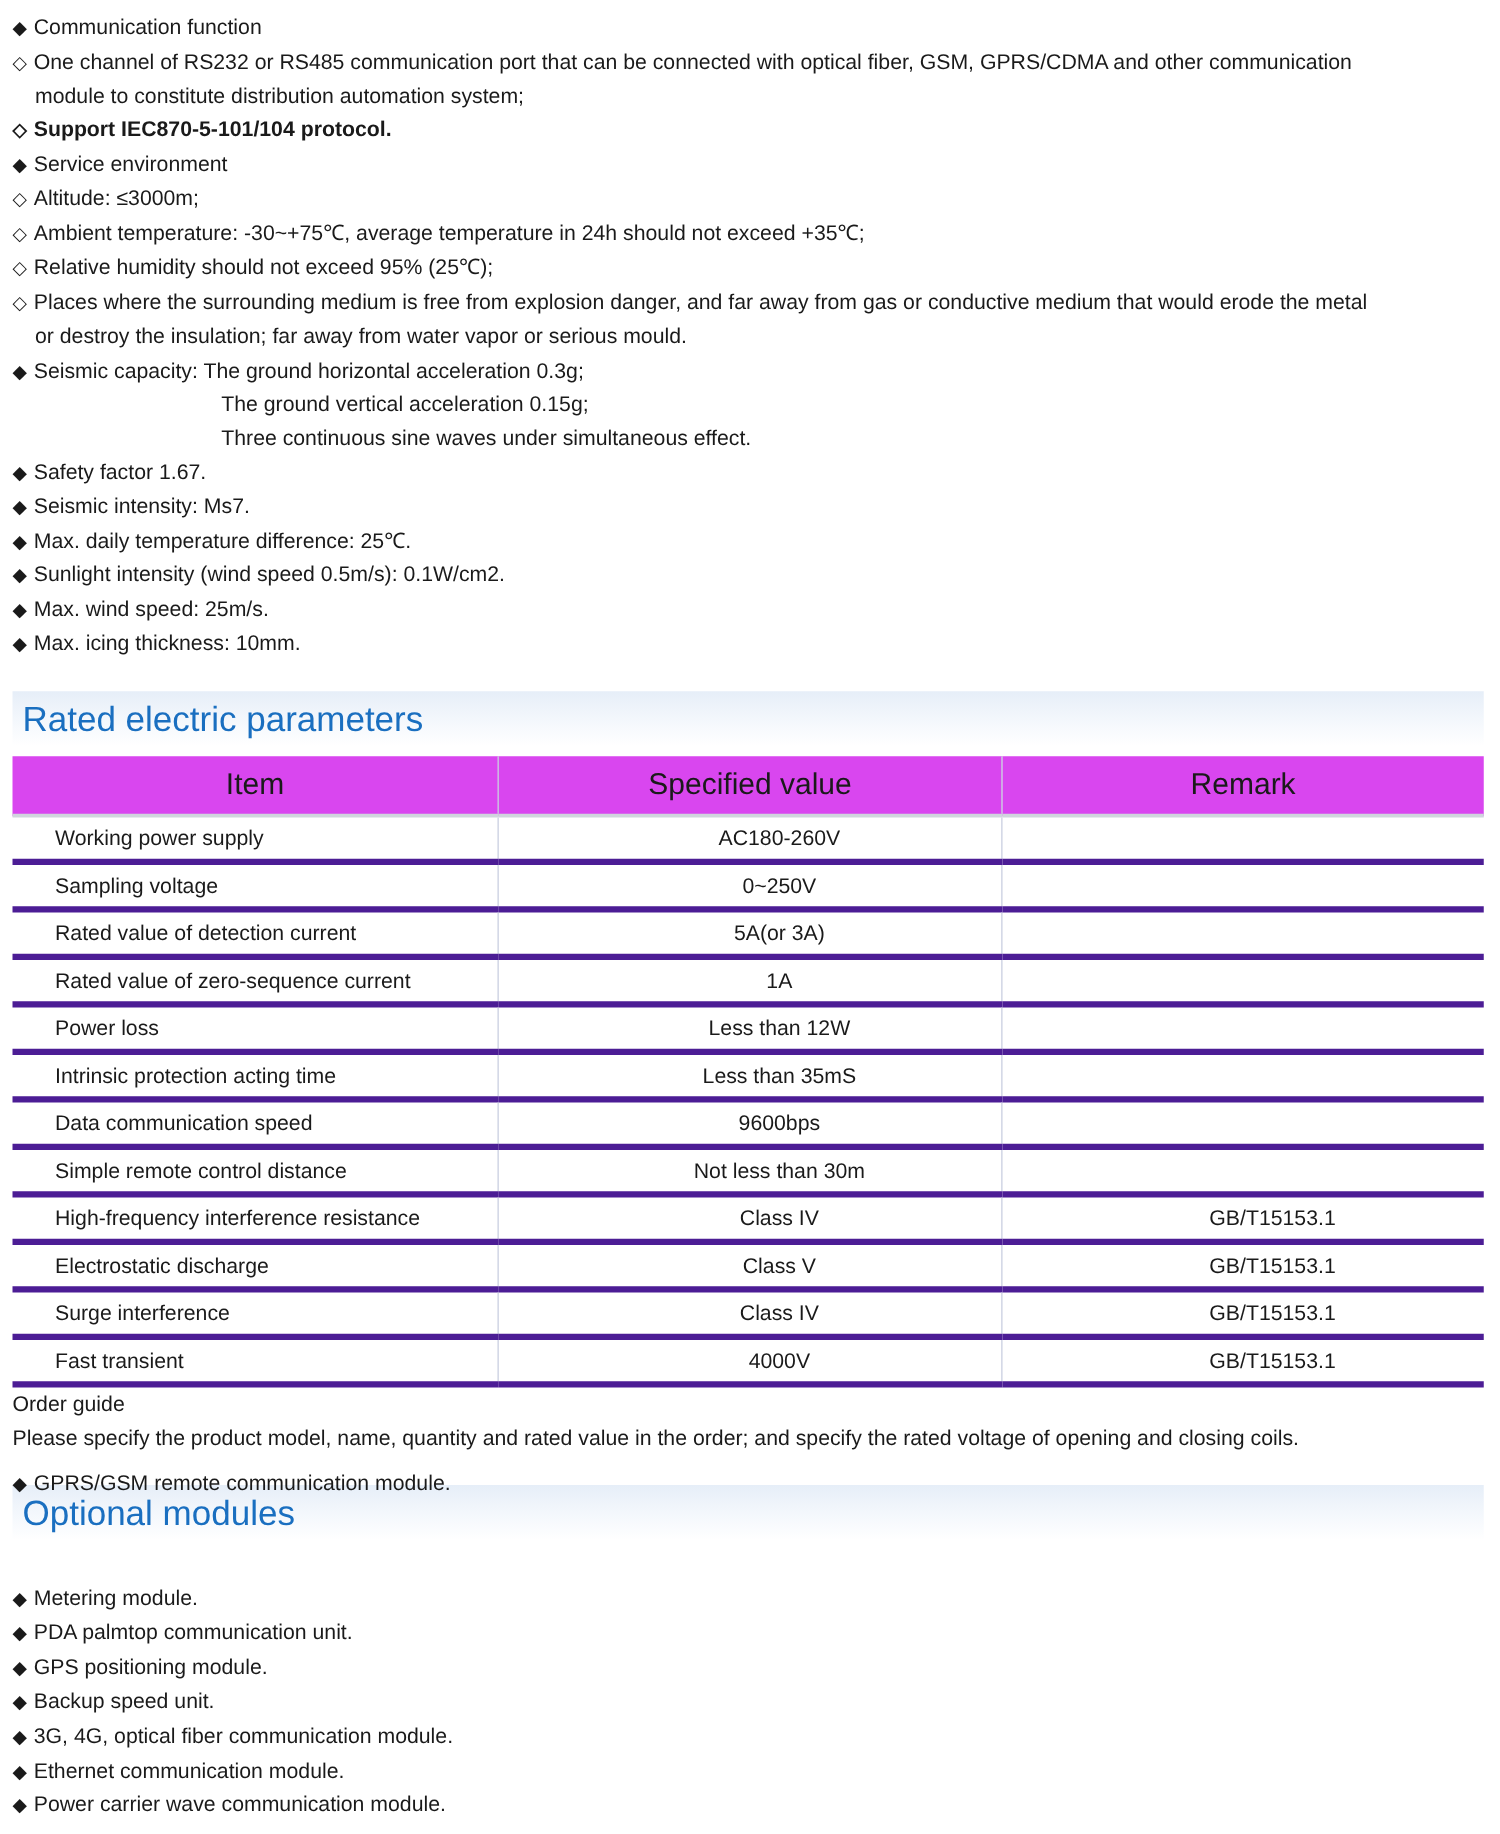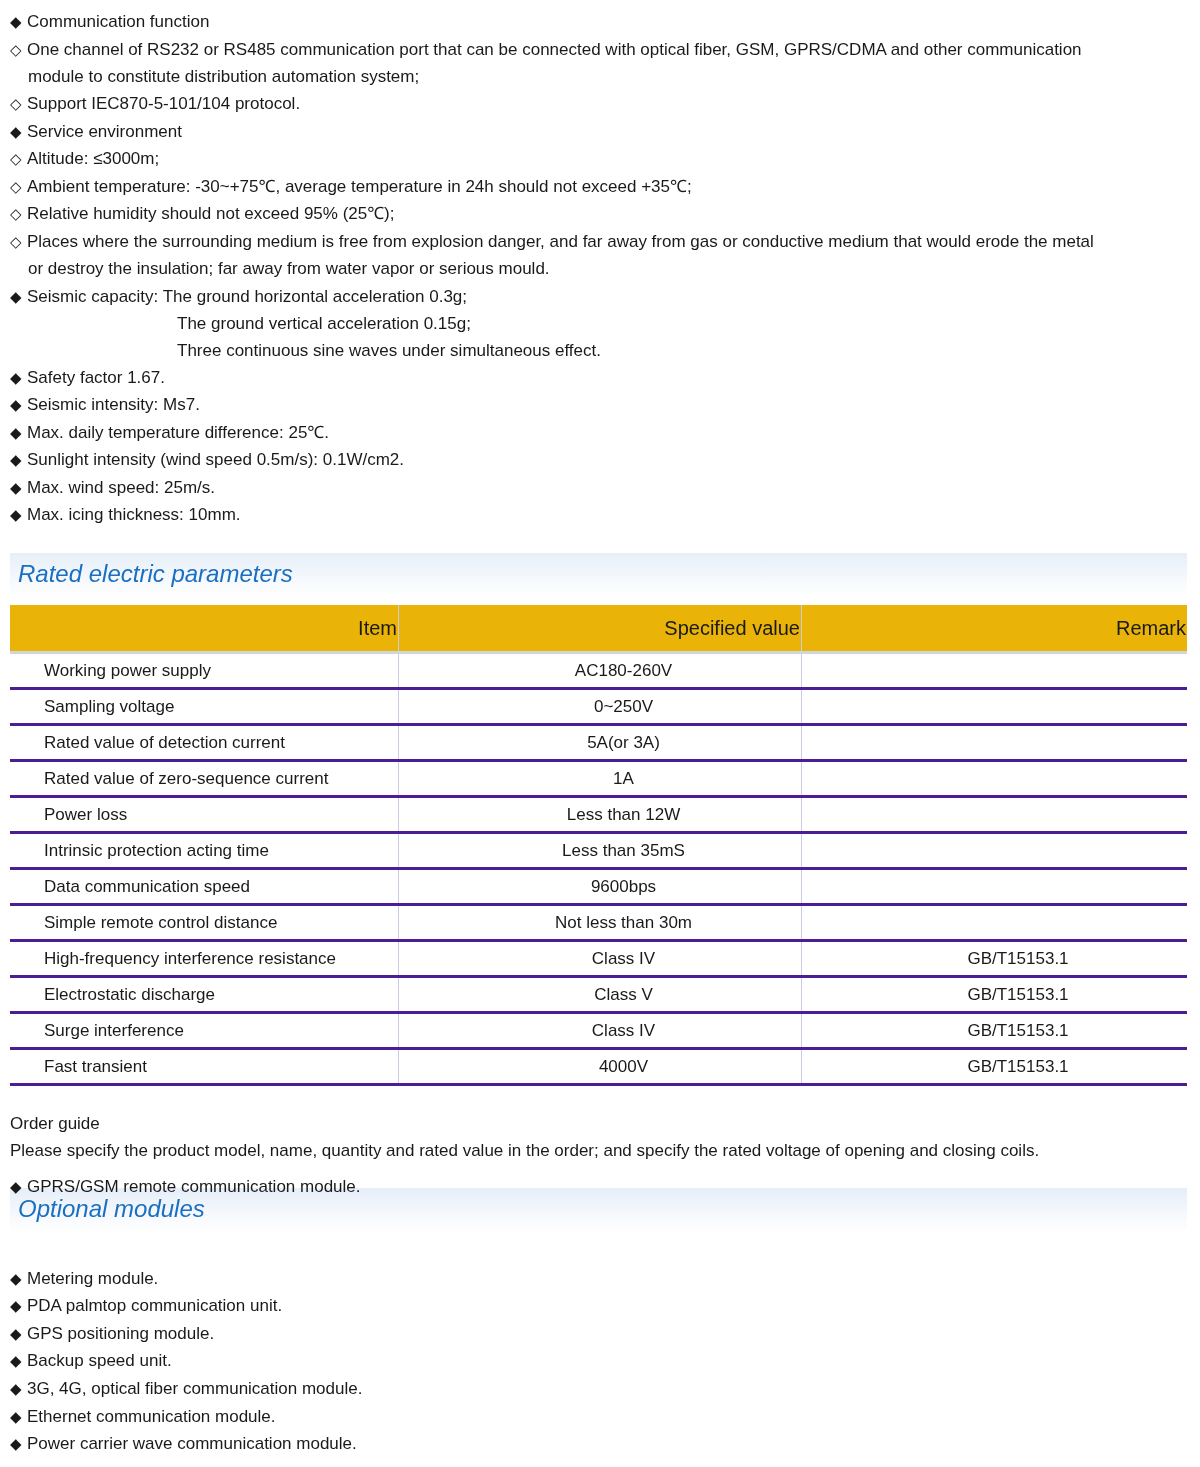--- a/index.html
+++ b/index.html
@@ -11,46 +11,46 @@
     position: absolute; left: 10px; font-size: 17px; line-height: 20px; white-space: nowrap;
   }
   .bullet { display: inline-block; width: 17px; font-size: 15px; }
   .cont { left: 28px; }
   .indent { left: 177px; }
   .section-band {
     position: absolute; left: 10px; width: 1177px; height: 44px;
     background: linear-gradient(to bottom, #e6eef8 0%, #f3f7fc 50%, #ffffff 100%);
   }
   .section-title {
-    position: absolute; left: 8px; top: 7px; font-size: 24px; color: #1a6fc0; font-style: italic;
+    position: absolute; left: 8px; top: 7px; font-size: 28px; color: #1a6fc0;
   }
   table.params {
     position: absolute; left: 10px; top: 605px; width: 1177px;
     border-collapse: collapse; font-size: 17px;
   }
   table.params th {
-    background: #eab308; font-weight: normal; font-size: 20px; height: 44px;
-    border-bottom: 3px solid #d0d5dd; text-align: right;
+    background: #d946ef; font-weight: normal; font-size: 24px; height: 44px;
+    border-bottom: 3px solid #d0d5dd; text-align: center;
   }
   table.params td {
-    height: 31px; border-bottom: 3px solid #4c1d95;
+    height: 31px; border-bottom: 5px solid #4c1d95;
   }
   table.params th + th, table.params td + td { border-left: 1px solid #c8cde0; }
   td.c-item { padding-left: 34px; text-align: left; }
   td.c-val, td.c-rem { text-align: center; padding-left: 48px; }
   .col1 { width: 386px; } .col2 { width: 400px; }
 </style>
 </head>
 <body>
 
 <div id="features">
     <div class="line" style="top: 12px;"><span class="bullet">◆</span><span>Communication function</span></div>
     <div class="line" style="top: 40px;"><span class="bullet">◇</span><span>One channel of RS232 or RS485 communication port that can be connected with optical fiber, GSM, GPRS/CDMA and other communication</span></div>
     <div class="line cont" style="top: 67px;"><span>module to constitute distribution automation system;</span></div>
-    <div class="line" style="top: 94px;"><span class="bullet">◇</span><span>Support IEC870-5-101/104 protocol.</span></div>
+    <div class="line" style="top: 94px; font-weight: bold;"><span class="bullet">◇</span><span>Support IEC870-5-101/104 protocol.</span></div>
     <div class="line" style="top: 122px;"><span class="bullet">◆</span><span>Service environment</span></div>
     <div class="line" style="top: 149px;"><span class="bullet">◇</span><span>Altitude: ≤3000m;</span></div>
     <div class="line" style="top: 177px;"><span class="bullet">◇</span><span>Ambient temperature: -30~+75℃, average temperature in 24h should not exceed +35℃;</span></div>
     <div class="line" style="top: 204px;"><span class="bullet">◇</span><span>Relative humidity should not exceed 95% (25℃);</span></div>
     <div class="line" style="top: 232px;"><span class="bullet">◇</span><span>Places where the surrounding medium is free from explosion danger, and far away from gas or conductive medium that would erode the metal</span></div>
     <div class="line cont" style="top: 259px;"><span>or destroy the insulation; far away from water vapor or serious mould.</span></div>
     <div class="line" style="top: 287px;"><span class="bullet">◆</span><span>Seismic capacity: The ground horizontal acceleration 0.3g;</span></div>
     <div class="line indent" style="top: 314px;"><span>The ground vertical acceleration 0.15g;</span></div>
     <div class="line indent" style="top: 341px;"><span>Three continuous sine waves under simultaneous effect.</span></div>
     <div class="line" style="top: 368px;"><span class="bullet">◆</span><span>Safety factor 1.67.</span></div>

